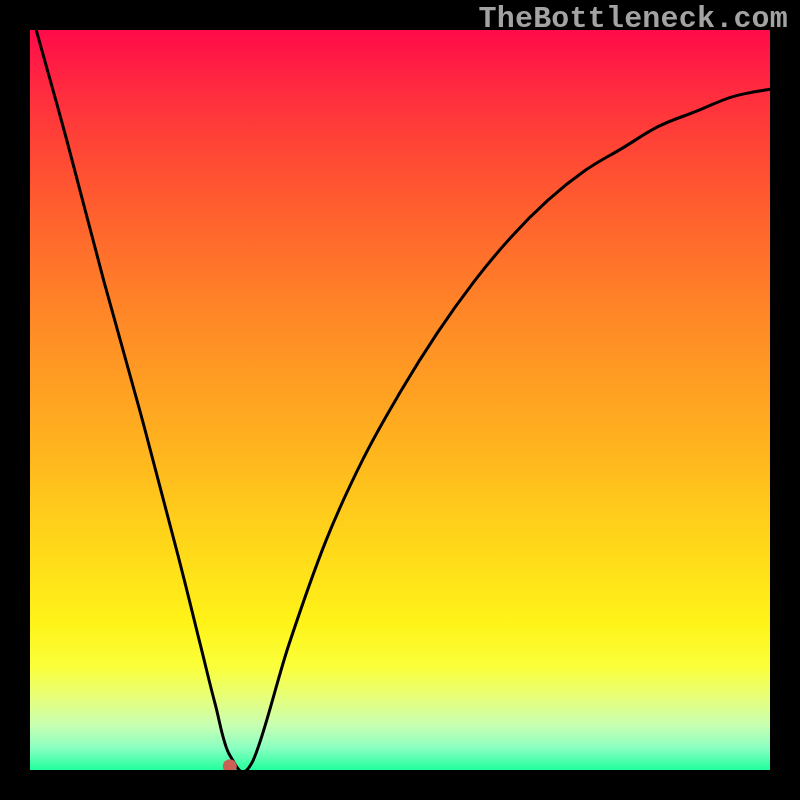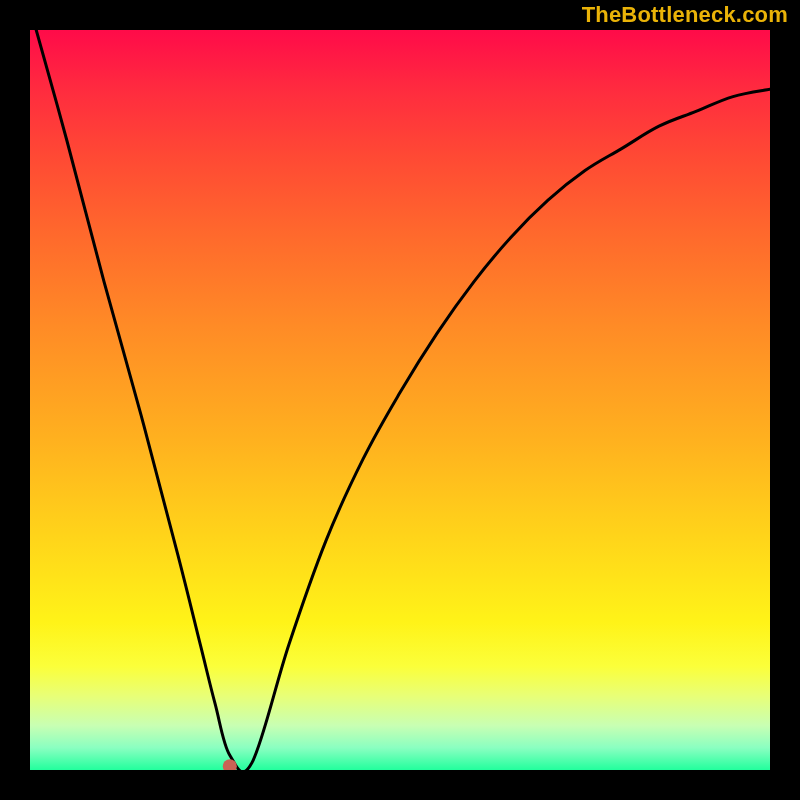--- a/index.html
+++ b/index.html
@@ -15,24 +15,24 @@
     left: 0;
     top: 0;
     width: 800px;
     height: 800px;
     background: #000;
   }
   .watermark {
     position: absolute;
     top: 2px;
     right: 12px;
-    font-family: Liberation Sans, sans-serif;
-    font-size: 22px;
+    font-family: Liberation Mono, monospace;
+    font-size: 30px;
     font-weight: 600;
-    color: #eab308;
+    color: #a3a3a3;
     letter-spacing: 0.2px;
     user-select: none;
   }
   .plot {
     position: absolute;
     left: 30px;
     top: 30px;
     width: 740px;
     height: 740px;
     overflow: hidden;

